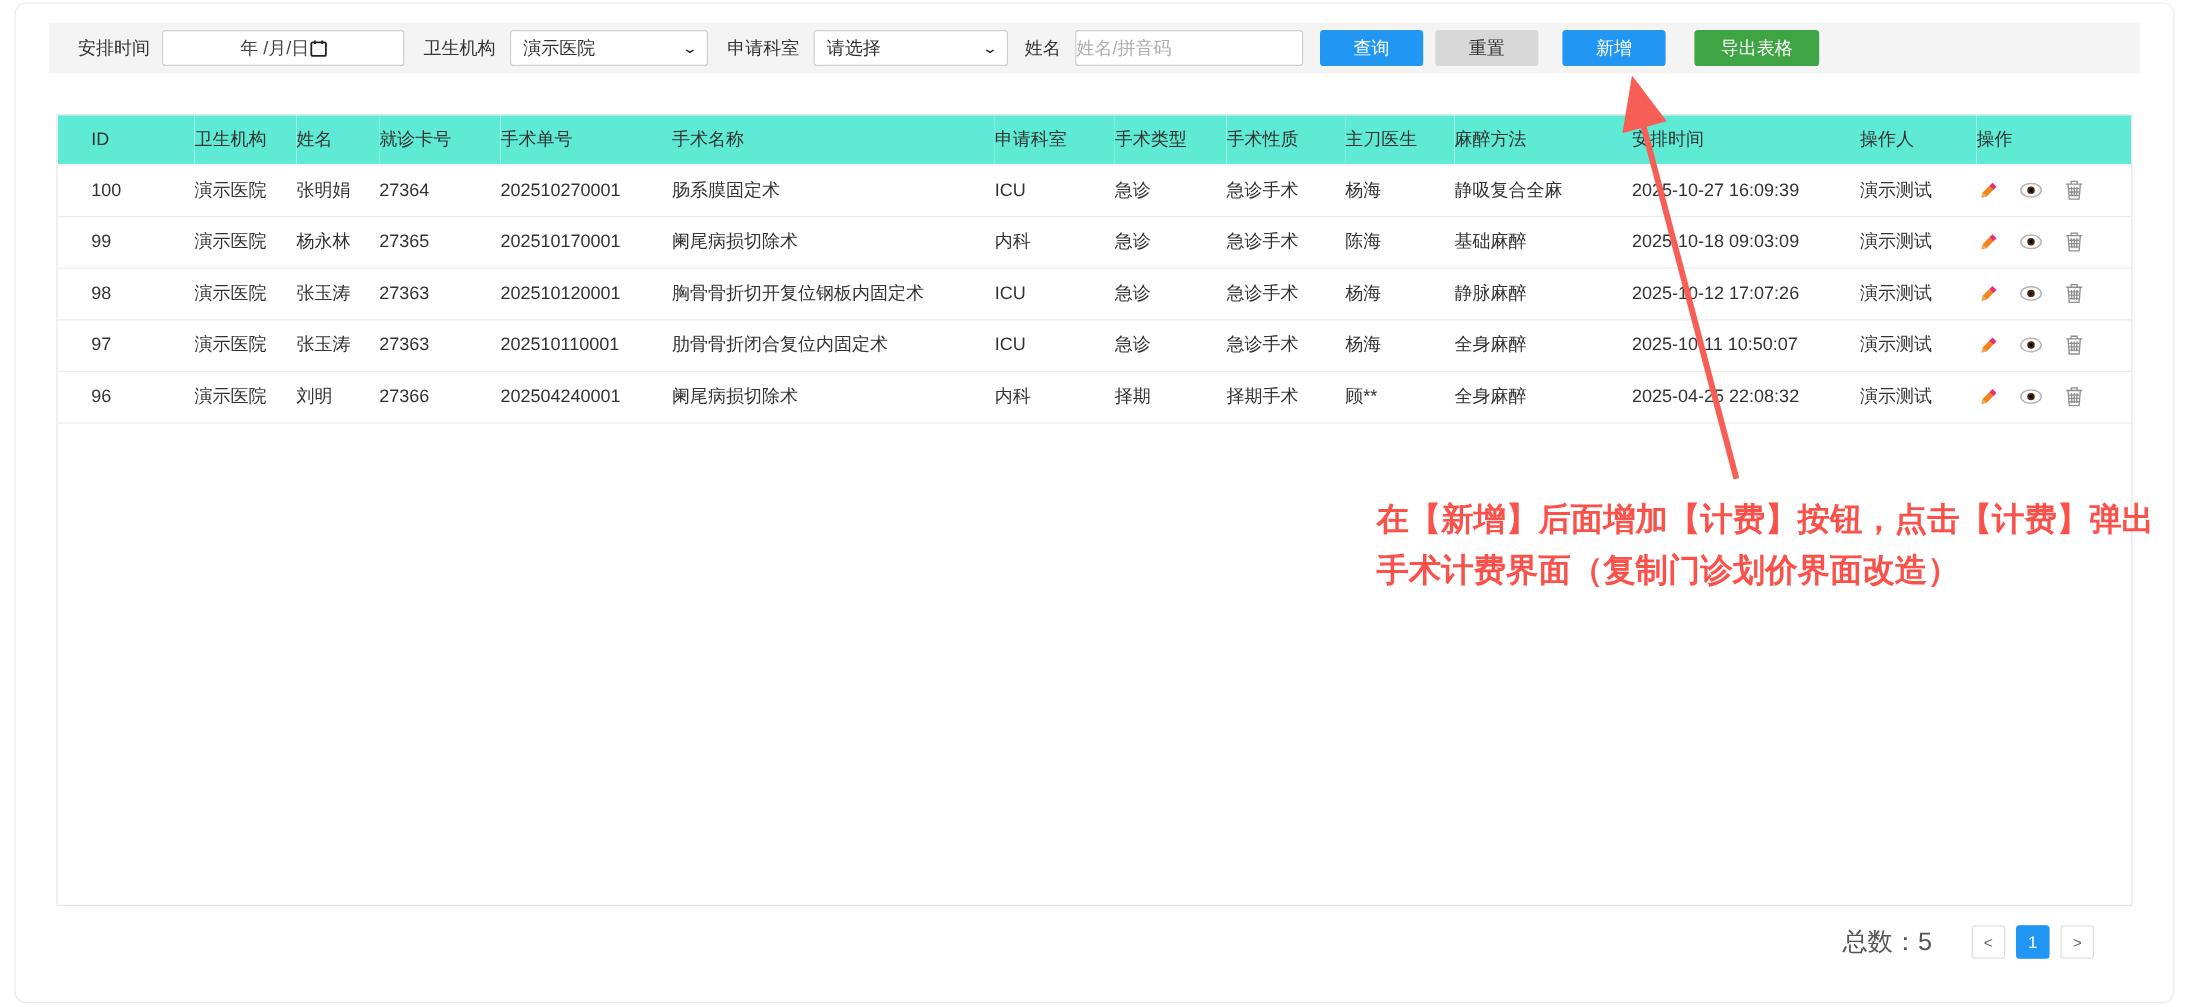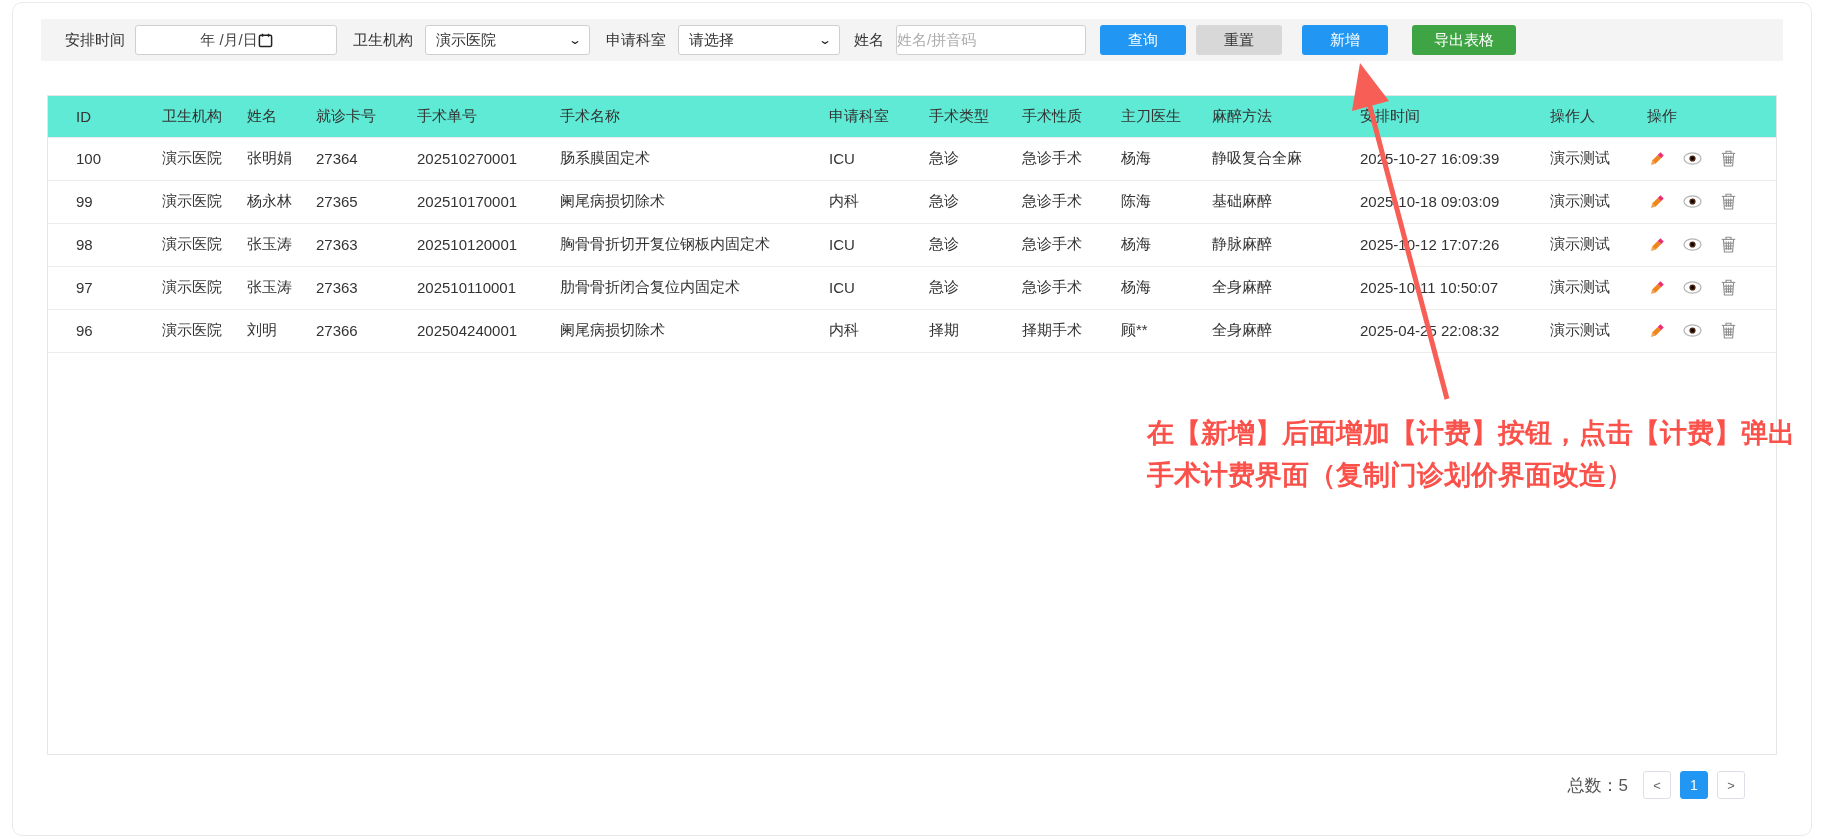--- a/index.html
+++ b/index.html
@@ -32,21 +32,21 @@
   th:first-child, td:first-child { padding-left:28px; }
   .ops { display:flex; align-items:center; gap:17px; }
   .op-icon { width:19px; height:19px; display:inline-flex; align-items:center; justify-content:center; cursor:pointer; }
 
   
   .annot-text { position:absolute; left:1122px; top:410px; width:648px; font-size:27px; line-height:1.55; color:var(--annot,#fb514b); font-weight:bold;margin-left:12px; }
   .annot-arrow { position:absolute; left:1320px; top:56px; width:130px; height:348px; pointer-events:none; }
 
   
   .pager { position:absolute; right:66px; top:768px; display:flex; align-items:center; gap:9px; }
-  .pager-total { font-size:17px; color:#555; margin-right:6px; }
+  .pager-total { font-size:21px; color:#555; margin-right:24px; }
   .pg-btn { width:28px; height:28px; border:1px solid #dcdfe6; border-radius:3px; background:#fff; color:#666; font-size:13px; display:flex; align-items:center; justify-content:center; cursor:pointer; }
   .pg-current { background:var(--primary,#2196f3); border-color:var(--primary,#2196f3); color:#fff; font-size:14px; }
 </style>
 </head>
 <body>
 
 <div class="page-frame">
 
   <div class="filter-bar">
     <span class="f-label">安排时间</span>

